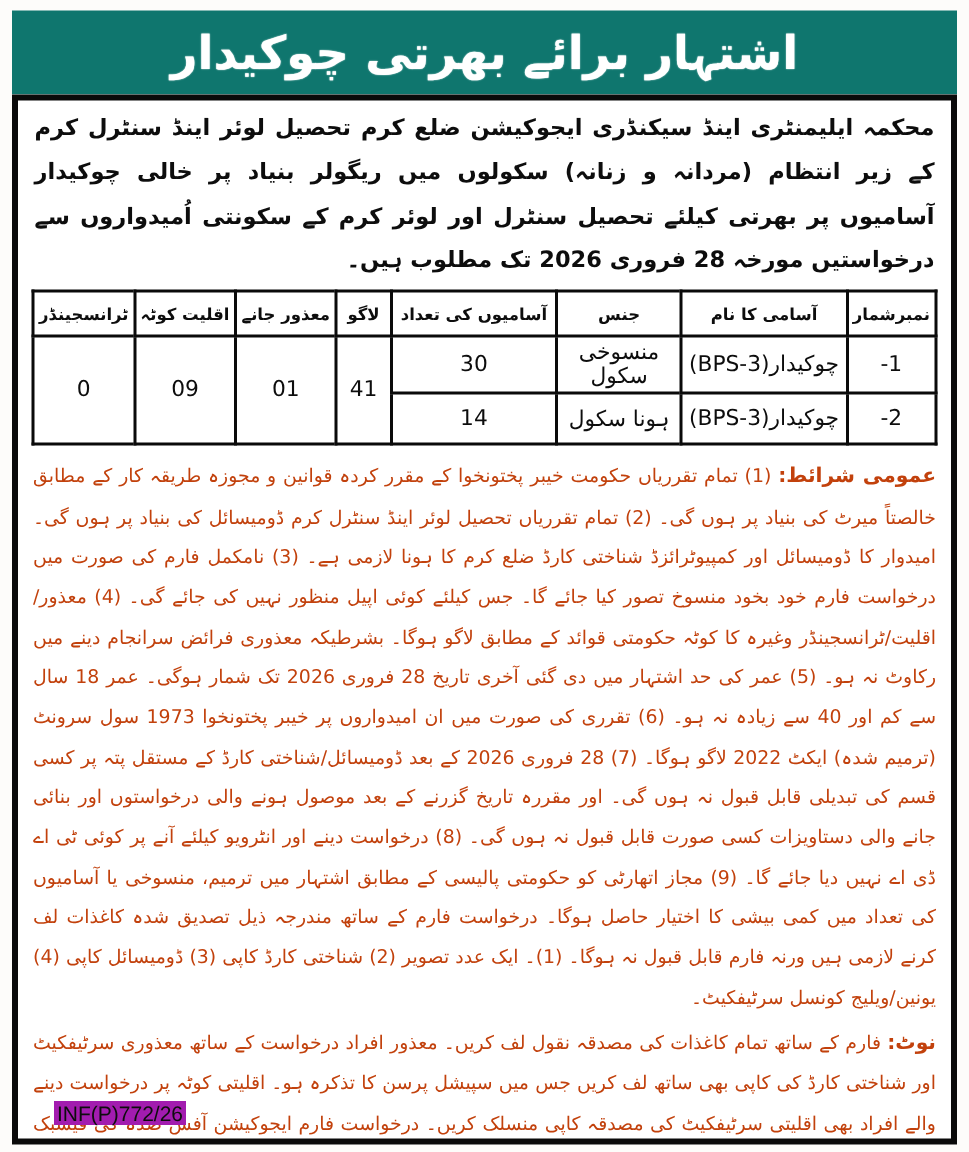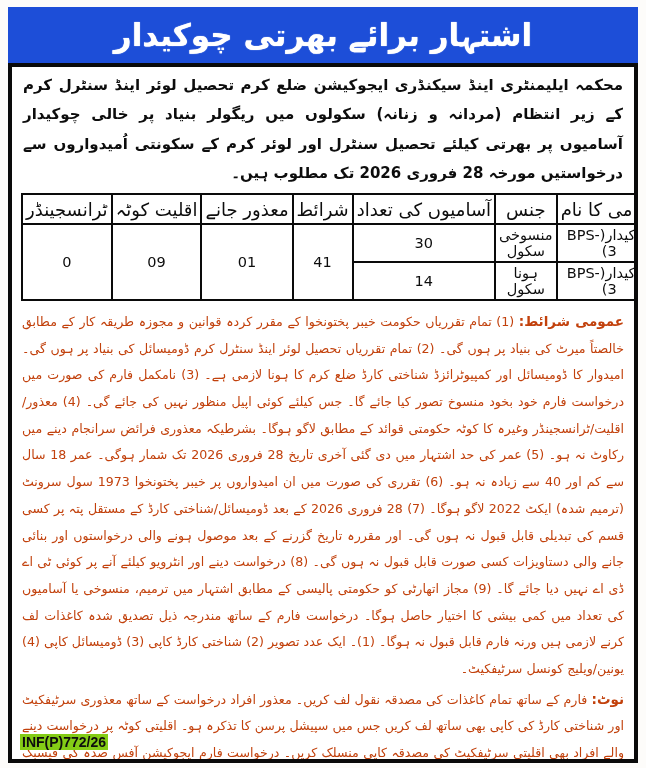--- a/index.html
+++ b/index.html
@@ -1,33 +1,33 @@
 <!DOCTYPE html>
 <html lang="ur"><head>
 <meta charset="utf-8">
 <style>
   * { margin:0; padding:0; box-sizing:border-box; }
   html,body { width:646px; height:768px; background:#f7f6f4; }
   body { font-family:"DejaVu Sans", sans-serif; color:#0d0d0d; }
   .page { position:relative; width:646px; height:768px; background:#fdfcfa; overflow:hidden; }
   .ad-frame { position:absolute; left:8px; right:8px; top:7px; bottom:5px; display:flex; flex-direction:column; }
-  .title-bar { flex:none; height:56px; background:#1d4ed8; display:flex; align-items:center; justify-content:center; }
+  .title-bar { flex:none; height:56px; background:#0f766e; display:flex; align-items:center; justify-content:center; }
   .ad-title { color:#ffffff; direction:rtl; font-size:31px; font-weight:800; letter-spacing:0.5px; text-shadow:0 0 1px #fff; }
   .content { flex:1; margin-top:0; background:#ffffff; border:4px solid #0a0a0a; position:relative; display:flex; flex-direction:column; padding:3px 9px 6px 9px; overflow:hidden; }
   .intro { direction:rtl; text-align:justify; font-size:15px; font-weight:700; line-height:1.95; margin:1px 2px 3px 2px; }
   table.vacancy { width:100%; border-collapse:collapse; direction:rtl; margin:2px 0 4px 0; }
   table.vacancy th, table.vacancy td { border:2.5px solid #0a0a0a; text-align:center; vertical-align:middle; padding:2px 3px; }
-  table.vacancy th { font-size:18px; font-weight:400; height:30px; white-space:nowrap; }
+  table.vacancy th { font-size:11px; font-weight:700; height:30px; white-space:nowrap; }
   table.vacancy td { font-size:14.5px; height:34px; }
   .num { direction:ltr; font-weight:400; font-size:15px; }
   .c-serial{width:9%;} .c-post{width:20.5%;} .c-gender{width:16.5%;} .c-count{width:19%;}
   .c-merit{width:7%;} .c-disabled{width:9.5%;} .c-minority{width:10.5%;} .c-trans{width:8%;}
   .terms, .note { direction:rtl; text-align:justify; font-size:12.6px; line-height:2.12; color:#c2410c; margin:2px 1px 0 1px; }
   .terms .lead, .note .lead { font-weight:800; font-size:13.5px; }
-  .ref { position:absolute; left:8px; bottom:9px; font-family:"Liberation Sans", sans-serif; font-weight:bold; font-size:14px; direction:ltr; background:#84cc16; padding:0 2px; }
+  .ref { position:absolute; left:24px; bottom:9px; font-family:"Liberation Sans", sans-serif; font-weight:normal; font-size:14px; direction:ltr; background:#a21caf; padding:0 2px; }
 </style>
 </head>
 <body>
 
 <div class="page">
   <div class="ad-frame">
 
     <div class="title-bar">
       <div class="ad-title">اشتہار برائے بھرتی چوکیدار</div>
     </div>
@@ -46,21 +46,21 @@
             <col class="c-disabled">
             <col class="c-minority">
             <col class="c-trans">
         </colgroup>
         <thead>
           <tr>
             <th>نمبرشمار</th>
             <th>آسامی کا نام</th>
             <th>جنس</th>
             <th>آسامیوں کی تعداد</th>
-            <th>شرائط</th>
+            <th>لاگو</th>
             <th>معذور جانے</th>
             <th>اقلیت کوٹہ</th>
             <th>ٹرانسجینڈر</th>
           </tr>
         </thead>
         <tbody>
           <tr>
             <td class="num">-1</td>
             <td>چوکیدار(BPS-3)</td>
             <td>منسوخی سکول</td>

